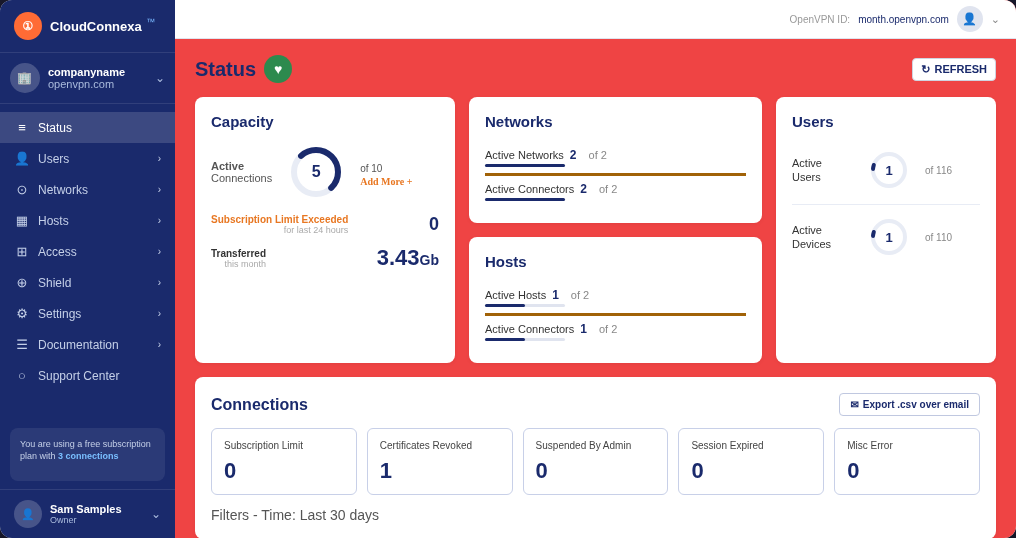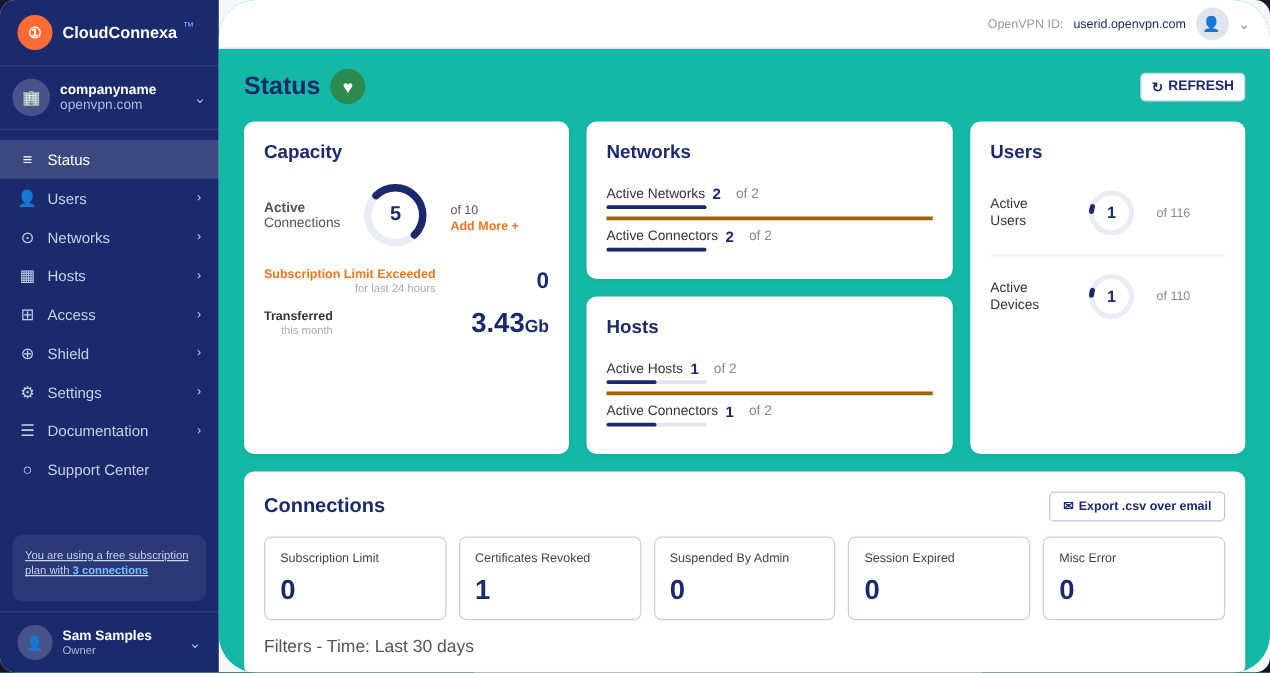--- a/index.html
+++ b/index.html
@@ -18,33 +18,33 @@
     .account-email { color: #aabbdd; font-size: 11px; }
     .account-chevron { color: #aabbdd; font-size: 12px; }
     
     .nav-menu { flex: 1; padding: 8px 0; overflow-y: auto; }
     .nav-item { display: flex; align-items: center; gap: 8px; padding: 8px 14px; color: #c5d0e8; font-size: 12px; cursor: pointer; position: relative; }
     .nav-item.active { background: rgba(255,255,255,0.15); color: white; }
     .nav-item .nav-icon { width: 16px; text-align: center; font-size: 13px; }
     .nav-item .chevron { margin-left: auto; font-size: 10px; }
     
     .sidebar-promo { margin: 8px 10px; background: rgba(255,255,255,0.08); border-radius: 8px; padding: 10px; }
-    .promo-text { color: #c5d0e8; font-size: 9px; line-height: 1.4; margin-bottom: 8px; text-decoration: underline; }
+    .promo-text { color: #c5d0e8; font-size: 9px; line-height: 1.4; margin-bottom: 8px; }
     .promo-text strong { color: #7abfff; }
     .upgrade-btn { background: #2255cc; color: white; border: none; border-radius: 4px; padding: 6px 10px; font-size: 10px; font-weight: 600; width: 100%; cursor: pointer; }
     
     .sidebar-user { padding: 10px 14px; display: flex; align-items: center; gap: 8px; border-top: 1px solid rgba(255,255,255,0.1); }
     .user-avatar { width: 28px; height: 28px; background: rgba(255,255,255,0.2); border-radius: 50%; display: flex; align-items: center; justify-content: center; color: white; font-size: 11px; }
     .user-info { flex: 1; }
     .user-name { color: white; font-size: 11px; font-weight: 600; }
     .user-role { color: #aabbdd; font-size: 9px; }
     .user-chevron { color: #aabbdd; font-size: 12px; }
     
     
-    .main { flex: 1; display: flex; flex-direction: column; background: #14b8a6; overflow: hidden; border-radius: 30px; }
+    .main { flex: 1; display: flex; flex-direction: column; background: #ef4444; overflow: hidden; }
     
     .top-bar { background: white; padding: 6px 16px; display: flex; align-items: center; justify-content: flex-end; border-bottom: 1px solid #e0e4ef; font-size: 10px; color: #666; gap: 8px; }
     .top-bar-label { color: #999; }
     .top-bar-id { color: #1a2a6c; font-weight: 500; }
     .user-icon-top { width: 26px; height: 26px; background: #e0e4ef; border-radius: 50%; display: flex; align-items: center; justify-content: center; color: #555; font-size: 12px; }
     
     .content { flex: 1; padding: 16px 20px; overflow-y: auto; }
     
     .page-header { display: flex; align-items: center; justify-content: space-between; margin-bottom: 14px; }
     .page-title-row { display: flex; align-items: center; gap: 8px; }
@@ -56,21 +56,21 @@
     .status-row { display: flex; gap: 14px; margin-bottom: 14px; }
     
     
     .capacity-card { background: white; border-radius: 8px; padding: 16px; width: 260px; flex-shrink: 0; box-shadow: 0 1px 4px rgba(0,0,0,0.06); }
     .card-title { font-size: 15px; font-weight: 700; color: #1a2a6c; margin-bottom: 12px; }
     .capacity-connections { display: flex; align-items: center; gap: 14px; margin-bottom: 12px; }
     .donut-container { position: relative; width: 60px; height: 60px; flex-shrink: 0; }
     .donut-container svg { width: 60px; height: 60px; }
     .donut-value { position: absolute; top: 50%; left: 50%; transform: translate(-50%, -50%); font-size: 16px; font-weight: 700; color: #1a2a6c; }
     .conn-of { font-size: 10px; color: #555; }
-    .add-more { color: #e87722; font-size: 10px; font-weight: 600; display: block; }
+    .add-more { color: #e87722; font-size: 10px; font-weight: 600; display: block; font-family: Liberation Serif, serif; }
     
     .capacity-row { display: flex; align-items: center; justify-content: space-between; margin-bottom: 10px; text-align: right; }
     .cap-label { font-size: 10px; color: #333; font-weight: 600; }
     .cap-sublabel { font-size: 9px; color: #aaa; }
     .cap-value { font-size: 18px; font-weight: 700; color: #1a2a6c; }
     .cap-value.large { font-size: 22px; }
     .cap-value .unit { font-size: 14px; color: #1a2a6c; }
     .exceeded-badge { color: #e87722; font-size: 10px; }
     
     
@@ -189,21 +189,21 @@
         <div class="user-role">Owner</div>
       </div>
       <div class="user-chevron">⌄</div>
     </div>
   </div>
 
   <div class="main">
 
     <div class="top-bar">
       <span class="top-bar-label">OpenVPN ID:</span>
-      <span class="top-bar-id">userid.openvpn.com</span>
+      <span class="top-bar-id">month.openvpn.com</span>
       <div class="user-icon-top">👤</div>
       <span style="color:#888;font-size:11px;">⌄</span>
     </div>
 
     <div class="content">
 
       <div class="page-header">
         <div class="page-title-row">
           <span class="page-title">Status</span>
           <div class="pulse-icon">♥</div>

